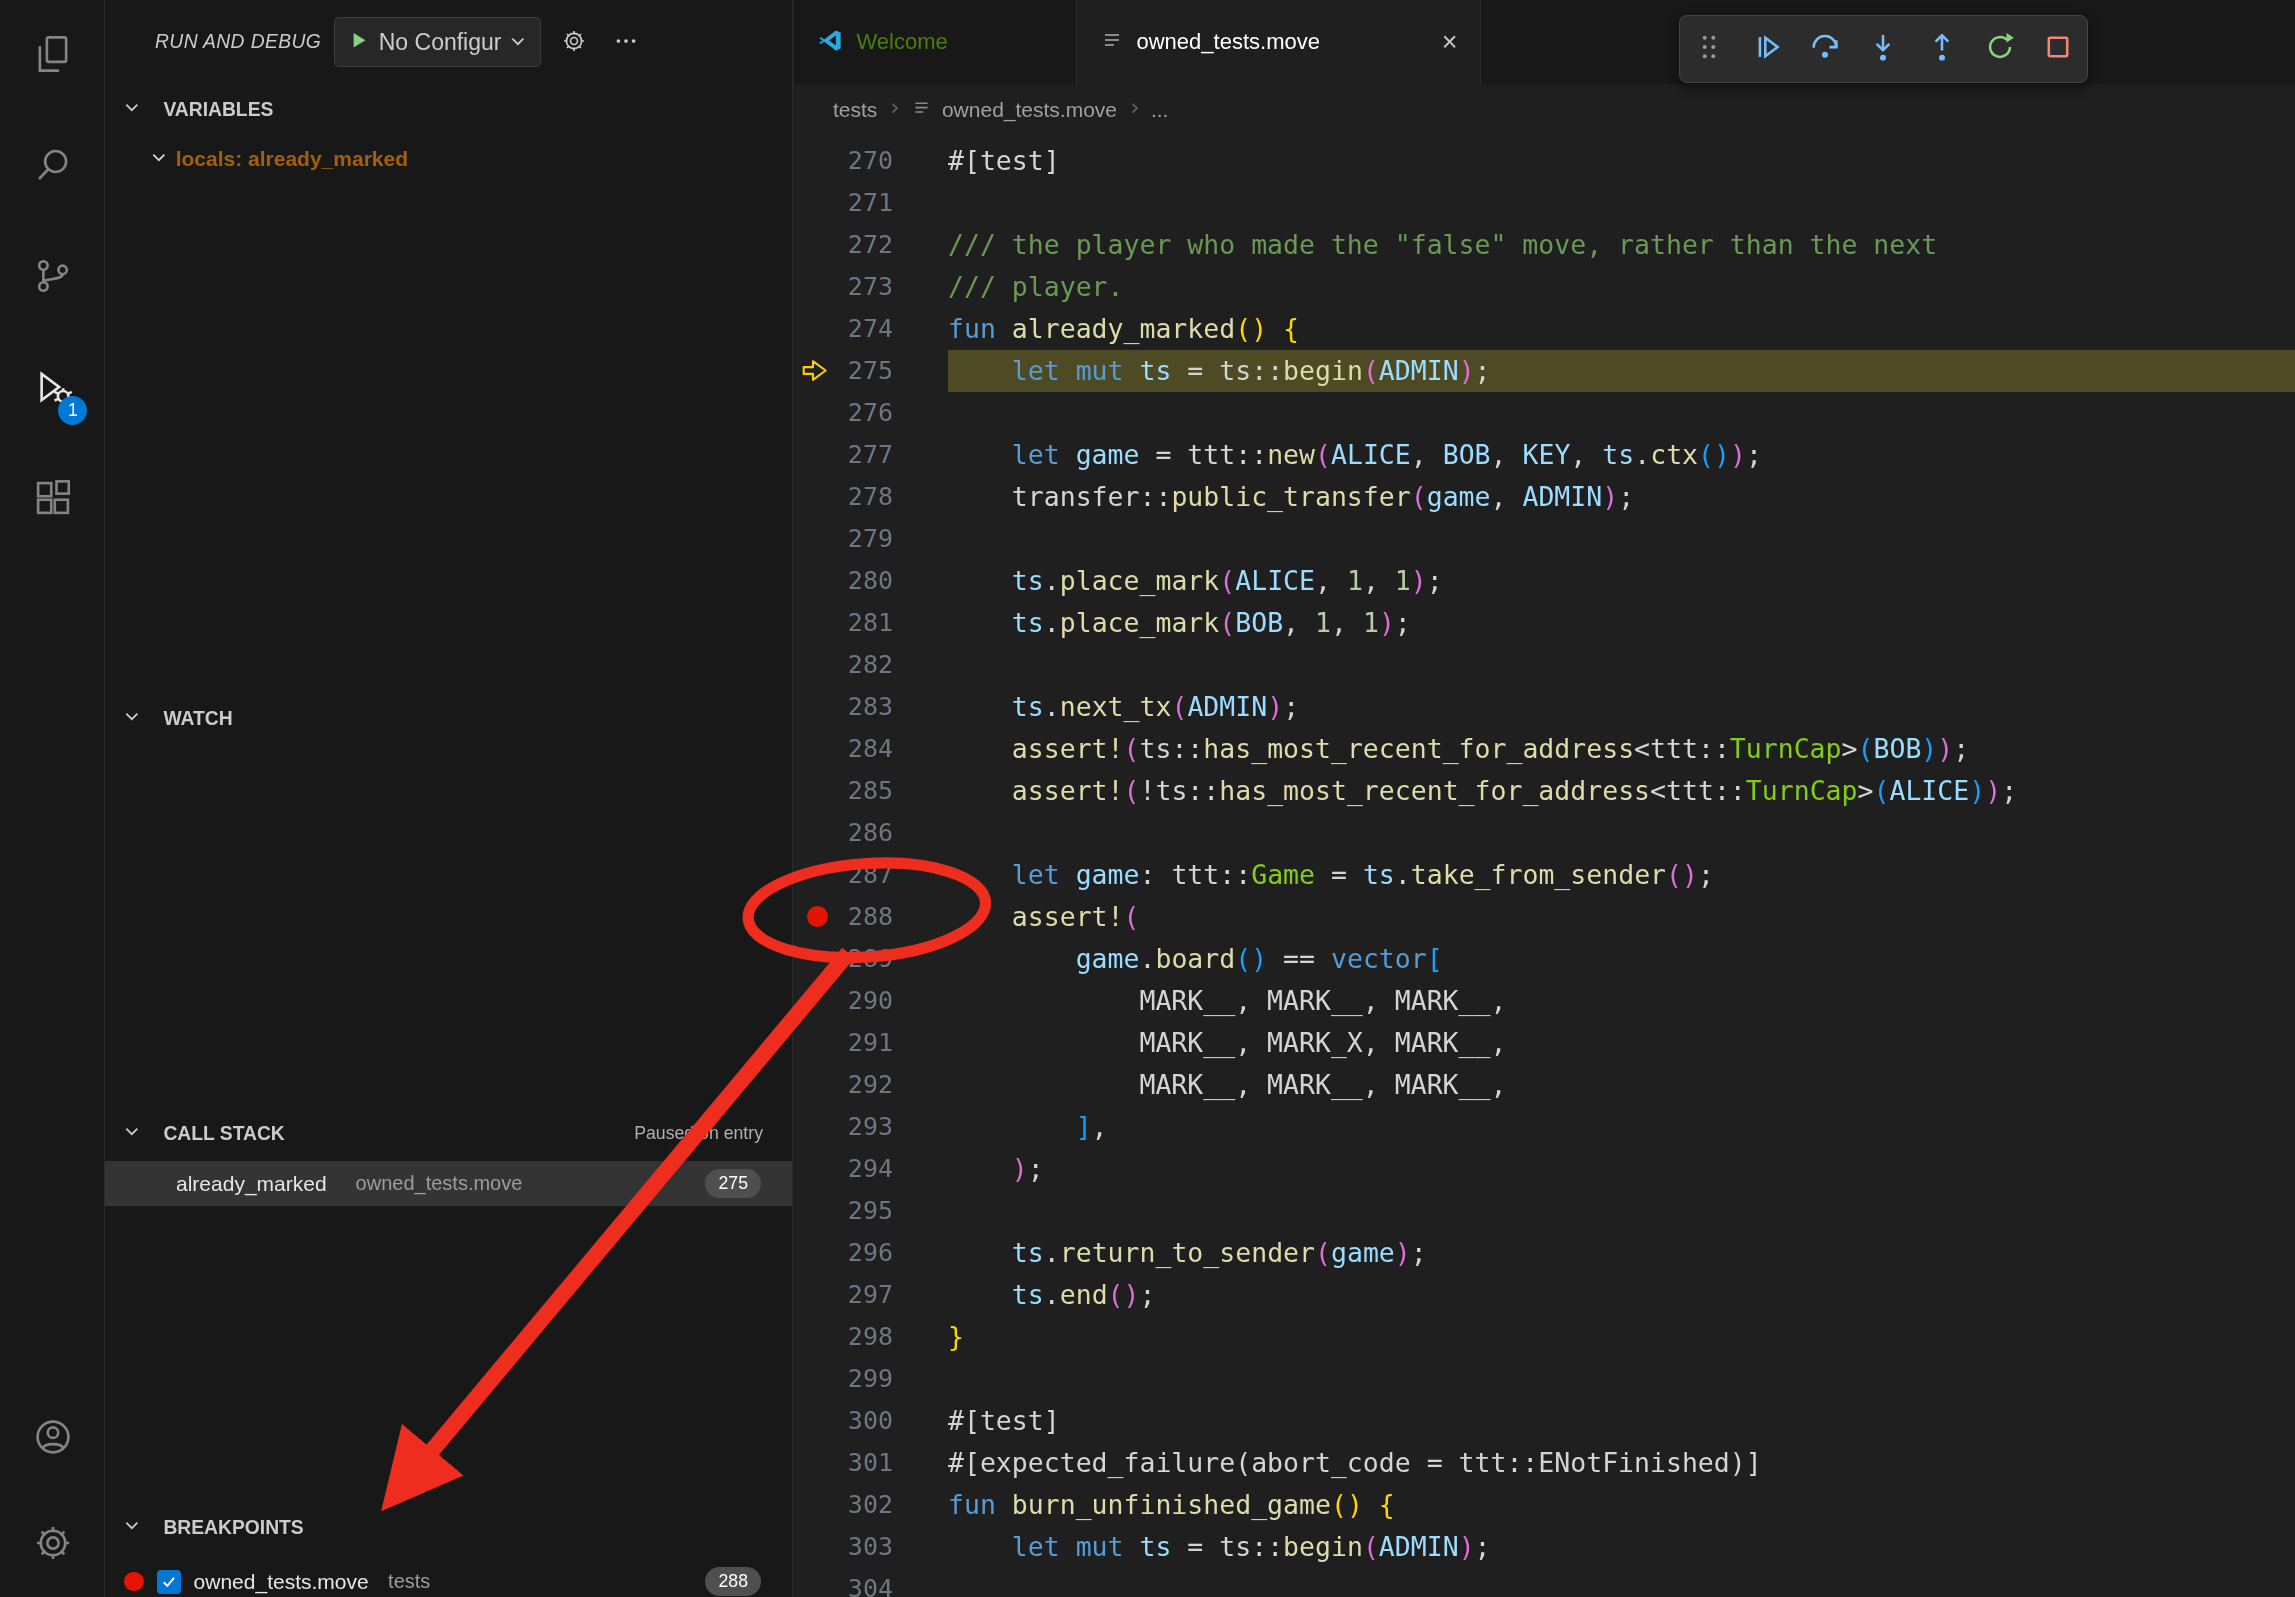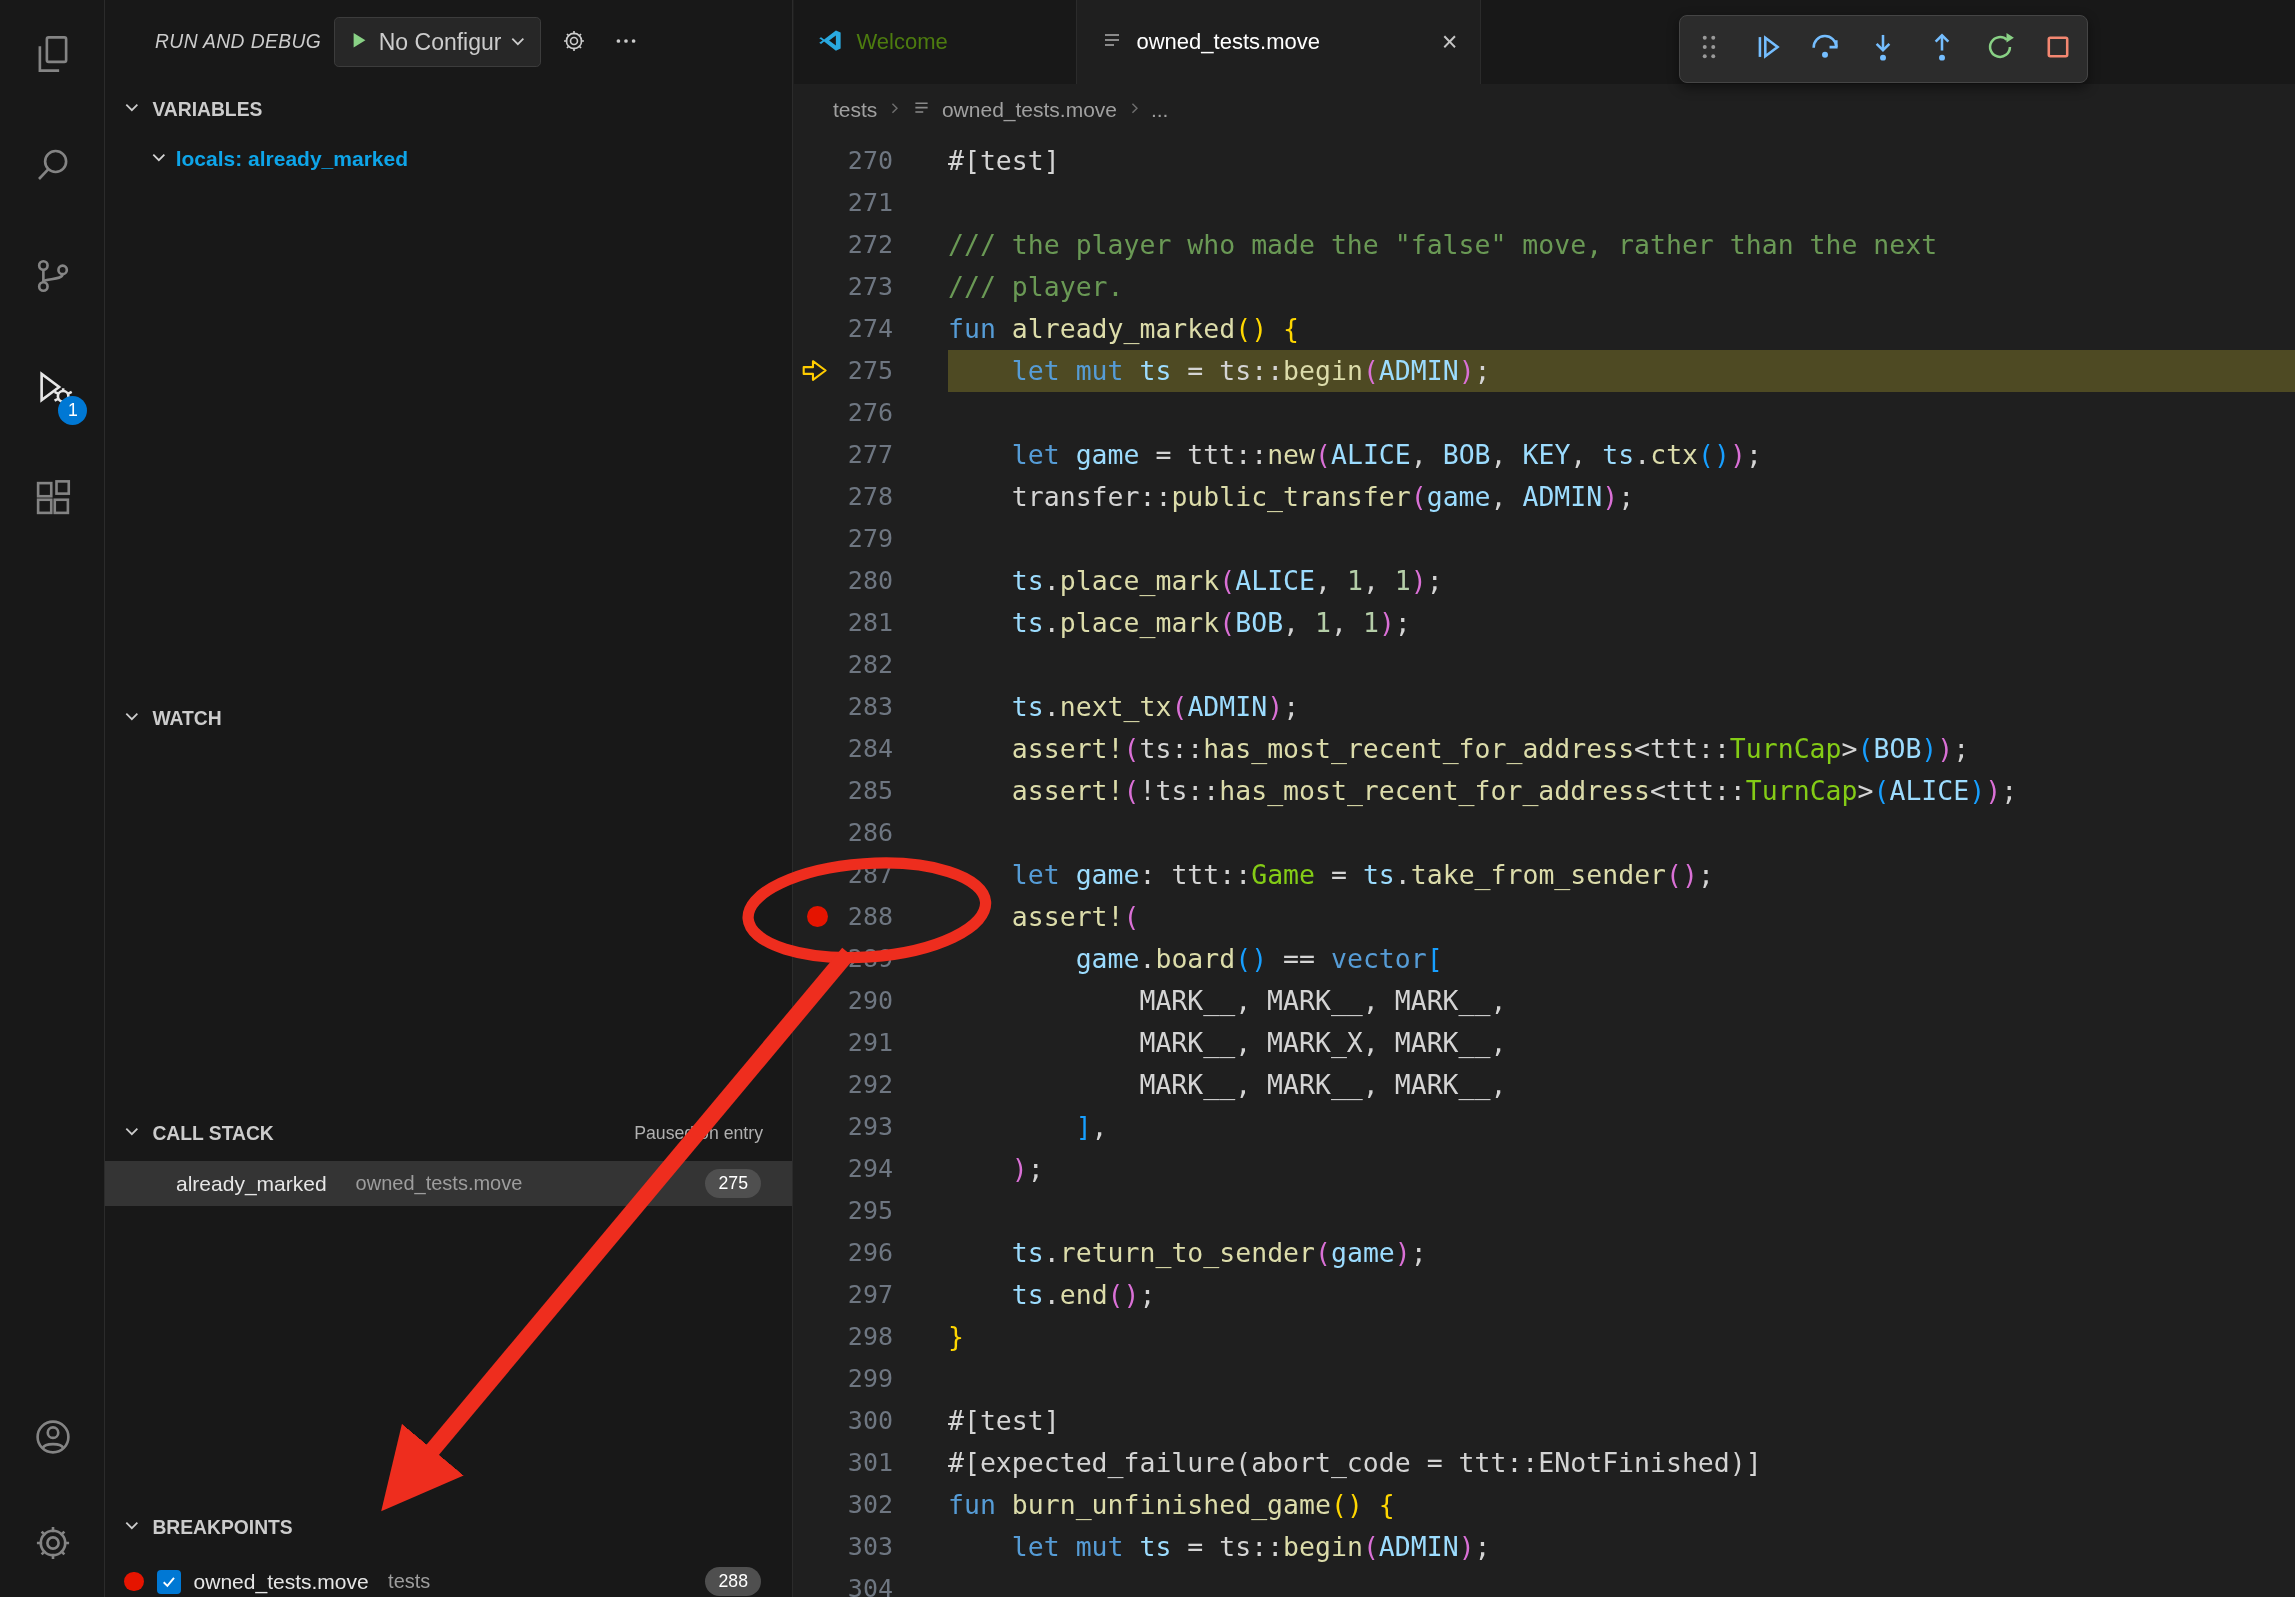--- a/index.html
+++ b/index.html
@@ -18,25 +18,25 @@
 
   
   .sidebar { position:absolute; left:105px; top:0; width:688px; height:100%; background:#181818; border-right:0.8px solid #2b2b2b; overflow:hidden; }
   .sb-toprow { position:absolute; top:0; left:0; width:100%; height:84px; display:flex; align-items:center; padding-left:50px; gap:13px; }
   .sb-title { font-size:19.3px; color:#cccccc; letter-spacing:0.4px; white-space:nowrap;font-style:italic; }
   .cfg-btn { display:flex; align-items:center; gap:8px; height:50px; padding:0 13px; background:#272727; border:0.8px solid #3c3c3c; border-radius:4.8px; cursor:pointer; }
   .cfg-btn .lbl { font-size:23px; color:#cccccc; white-space:nowrap; max-width:169px; overflow:hidden; }
   .icon-btn { width:39px; height:39px; display:flex; align-items:center; justify-content:center; cursor:pointer; }
   .icon-btn svg { width:26px; height:26px; stroke:#cccccc; fill:none; stroke-width:1.5; }
 
-  .section-header { position:absolute; left:0; width:100%; height:51px; display:flex; align-items:center; gap:12px; padding-left:17.7px; font-size:19.3px; font-weight:bold; color:#cccccc; cursor:pointer;text-align:right; }
+  .section-header { position:absolute; left:0; width:100%; height:51px; display:flex; align-items:center; gap:23px; padding-left:17.7px; font-size:19.3px; font-weight:bold; color:#cccccc; cursor:pointer;text-align:right; }
   .section-header svg { width:17.7px; height:17.7px; }
   .sec-status { margin-left:auto; margin-right:29px; font-weight:normal; font-size:17.7px; color:#b0b0b0; }
 
-  .locals-row { position:absolute; top:135px; left:0; width:100%; height:48px; display:flex; align-items:center; gap:8px; padding-left:45px; font-size:21px; font-weight:bold; color:#0ea5e9; cursor:pointer; }
+  .locals-row { position:absolute; top:135px; left:0; width:100%; height:48px; display:flex; align-items:center; gap:8px; padding-left:45px; font-size:21px; font-weight:bold; color:#a16207; cursor:pointer; }
   .locals-row svg { width:17.7px; height:17.7px; }
 
   .frame-row { position:absolute; top:1161px; left:0; width:100%; height:45px; background:#343434; display:flex; align-items:center; padding-left:71px; cursor:pointer; }
   .frame-name { font-size:21px; color:#e6e6e6; margin-right:29px; }
   .frame-file { font-size:20px; color:#9d9d9d; }
   .pill { margin-left:auto; margin-right:31px; background:#4f4f4f; color:#fff; font-size:17.7px; border-radius:804px; padding:4px 13px; }
 
   .bp-row { position:absolute; top:1559px; left:0; width:100%; height:45px; display:flex; align-items:center; padding-left:19.3px; gap:13px; cursor:pointer; }
   .bp-red-dot { width:19.3px; height:19.3px; border-radius:50%; background:#e51400; flex:0 0 auto; }
   .bp-check { width:24px; height:24px; border-radius:4px; background:#0078d4; display:flex; align-items:center; justify-content:center; flex:0 0 auto; cursor:pointer; }

